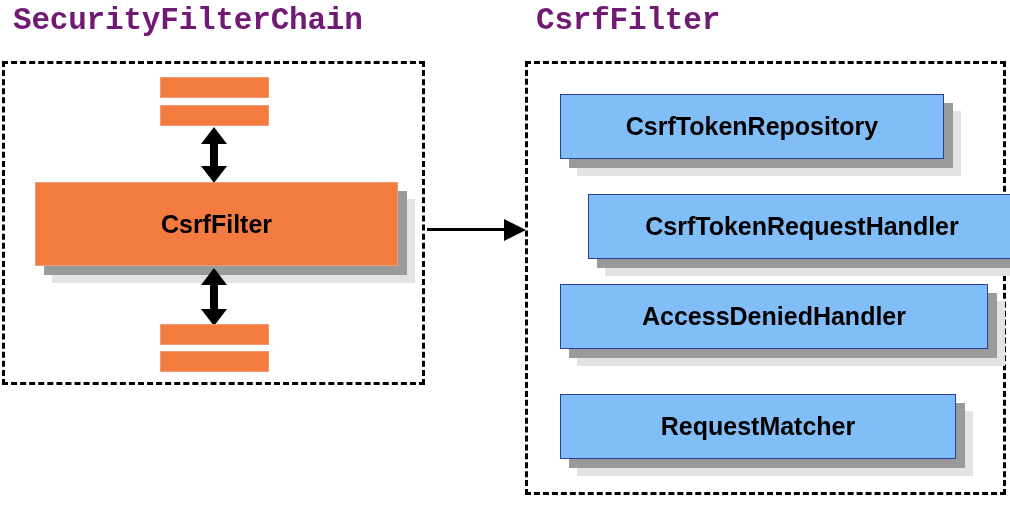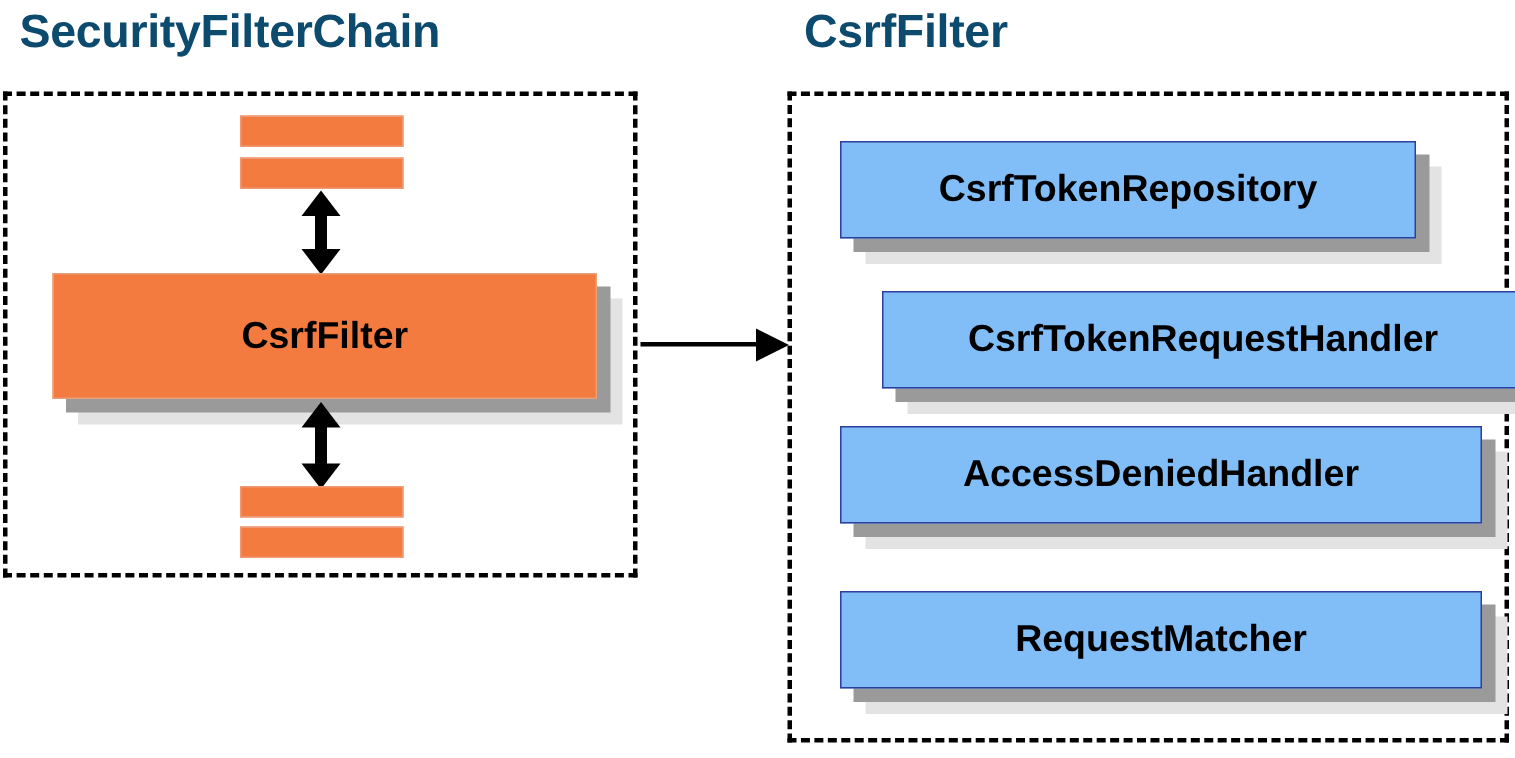--- a/index.html
+++ b/index.html
@@ -12,25 +12,25 @@
   }
   #canvas {
     position: relative;
     width: 1010px;
     height: 505px;
     background: #ffffff;
     overflow: hidden;
   }
   .panel-title {
     position: absolute;
-    font-family: Liberation Sans, sans-serif;
+    font-family: Liberation Mono, monospace;
     font-weight: bold;
     font-size: 31px;
     line-height: 31px;
-    color: #0c4a6e;
+    color: #701a75;
     white-space: nowrap;
     letter-spacing: -0.2px;
   }
   #title-left  { left: 13px;  top: 5px; }
   #title-right { left: 536px; top: 5px; }
 
   .dashed-panel {
     position: absolute;
     border: 3px dashed #000000;
     box-sizing: border-box;
@@ -193,19 +193,19 @@
     <div class="plate-dark"></div>
     <div class="face">CsrfTokenRequestHandler</div>
   </div>
 
   <div class="shbox box-blue" style="left:560px; top:284px; width:428px; height:65px;">
     <div class="plate-light"></div>
     <div class="plate-dark"></div>
     <div class="face">AccessDeniedHandler</div>
   </div>
 
-  <div class="shbox box-blue" style="left:560px; top:394px; width:428px; height:65px;">
+  <div class="shbox box-blue" style="left:560px; top:394px; width:396px; height:65px;">
     <div class="plate-light"></div>
     <div class="plate-dark"></div>
     <div class="face">RequestMatcher</div>
   </div>
 
 </div>
 
 </body></html>

